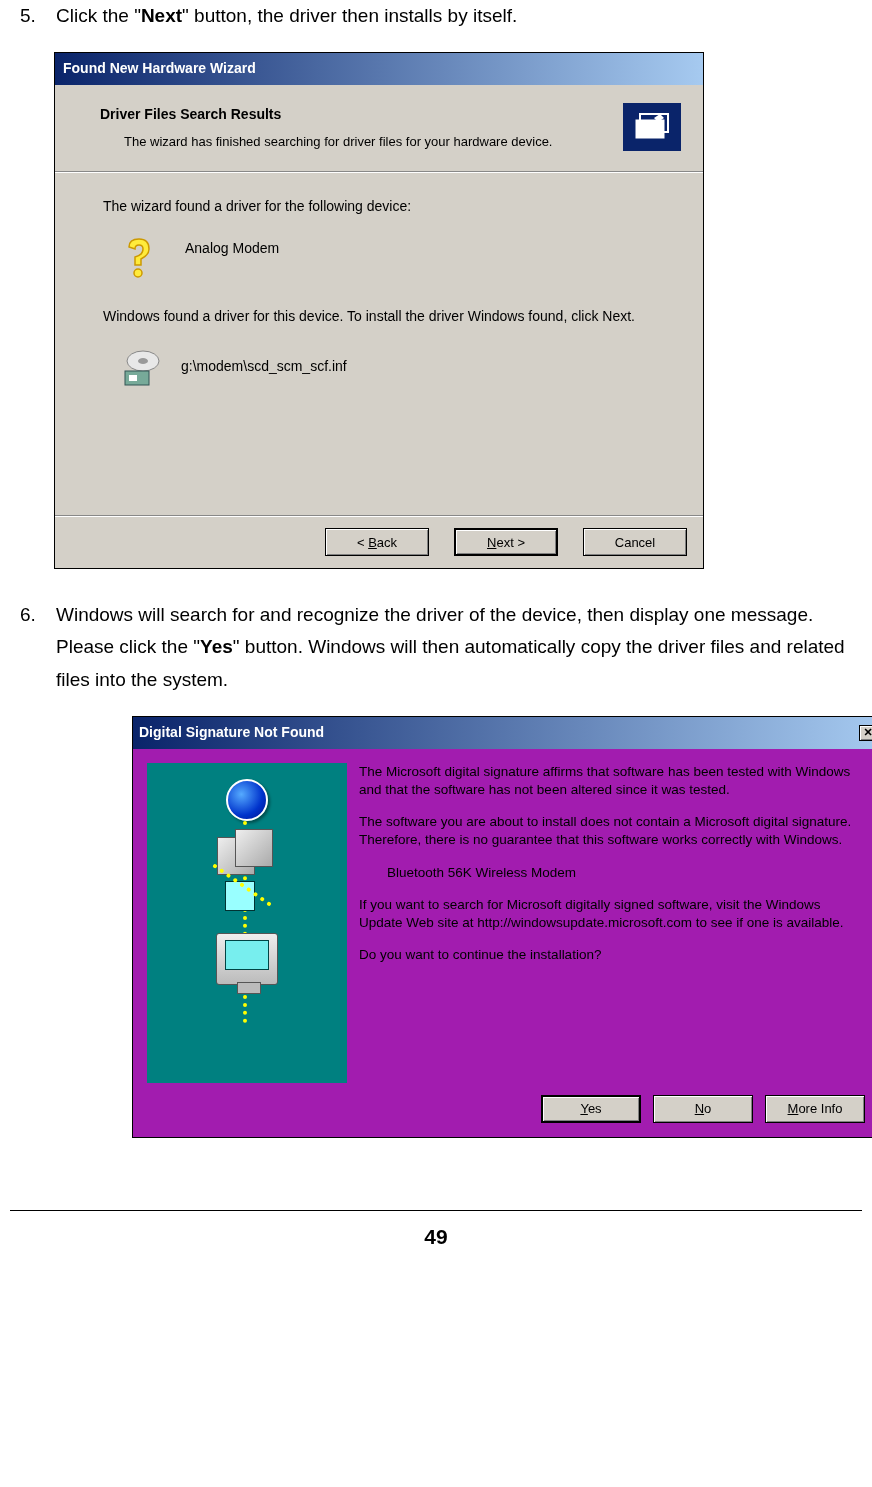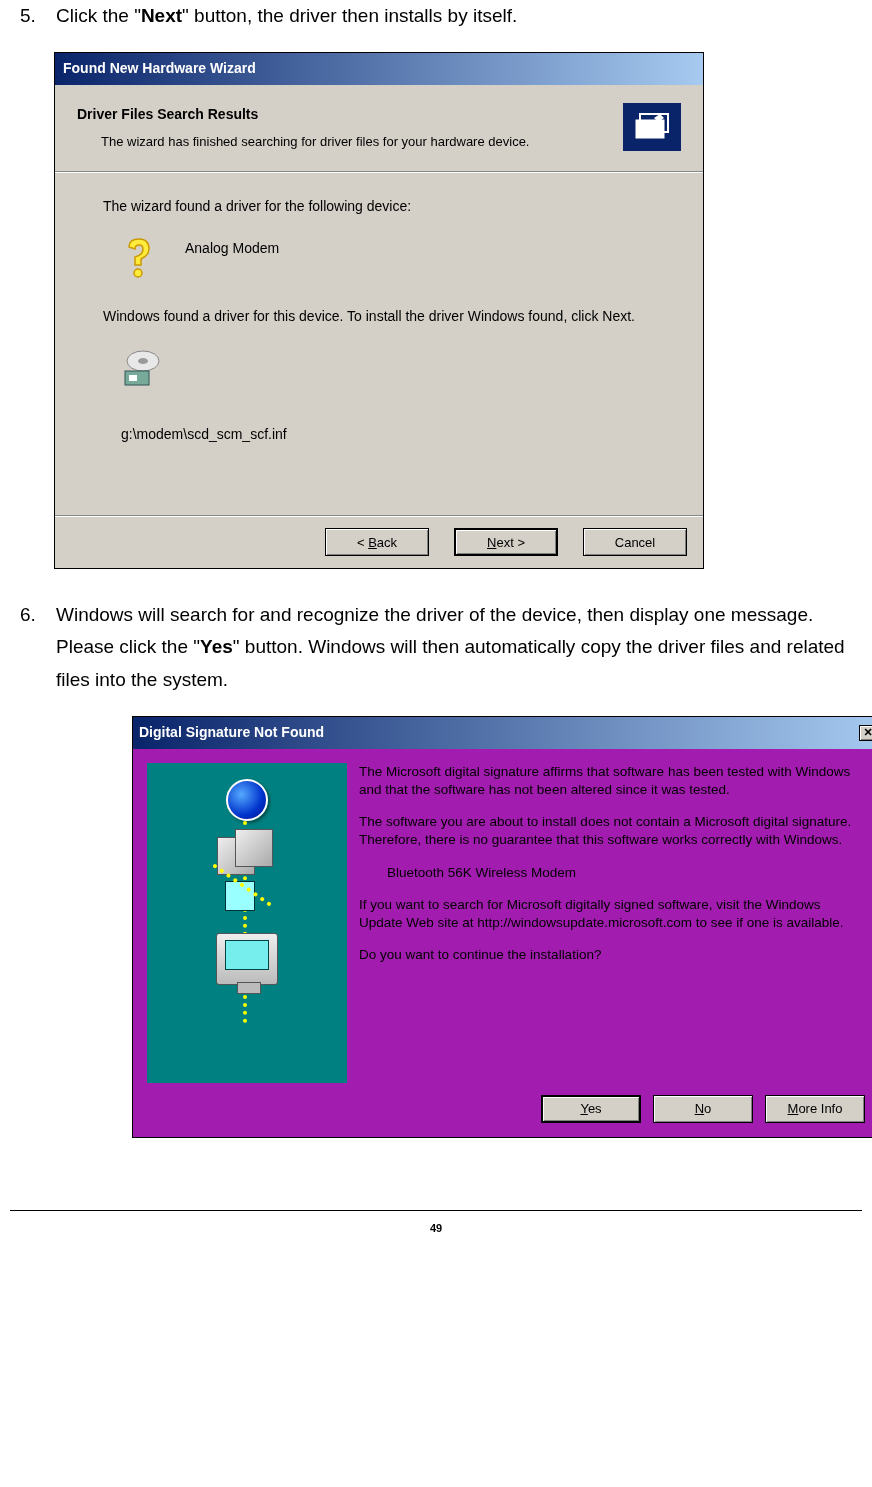--- a/index.html
+++ b/index.html
@@ -38,20 +38,21 @@
       font-weight: bold;
       font-size: 14px;
     }
     .dialog1-body {
       padding: 18px 22px 0 22px;
       position: relative;
       min-height: 430px;
     }
     .dialog1-header {
       display: flex;
+      margin-left: 23px;
     }
     .dialog1-header-text { flex: 1; }
     .dialog1-header-title {
       font-weight: bold;
       font-size: 14px;
       margin-bottom: 4px;
     }
     .dialog1-header-sub {
       font-size: 13px;
       padding-left: 24px;
@@ -78,24 +79,23 @@
       display: flex;
       margin: 18px 0 28px 18px;
       gap: 28px;
     }
     .qmark-icon {
       width: 36px; height: 40px;
       position: relative;
     }
     .cd-row {
       display: flex;
-      align-items: flex-start;
+      align-items: center;
       margin: 18px 0 0 18px;
-      gap: 36px;
-      flex-direction: column;
+      gap: 20px;
     }
     .cd-icon {
       width: 40px; height: 40px;
     }
     .dialog1-buttons {
       border-top: 1px solid #888;
       box-shadow: inset 0 1px 0 #fff;
       padding: 12px 16px;
       display: flex;
       justify-content: flex-end;
@@ -179,21 +179,21 @@
       gap: 12px;
     }
     .dialog2-buttons .win-button { width: 100px; }
     
     .footer {
       border-top: 1.5px solid #000;
       margin: 0 -10px;
       padding-top: 8px;
       text-align: center;
       font-family: Arial;
-      font-size: 11px;
+      font-size: 21px;
       font-weight: bold;
     }
     
     
     .globe { width:42px; height:42px; border-radius:50%; background:radial-gradient(circle at 35% 35%, #5af, #03c 60%, #018); border:2px solid #fff; box-shadow: 2px 2px 3px rgba(0,0,0,.4);}
     .docs { width:60px; height:48px; position:relative; }
     .docs::before, .docs::after { content:''; position:absolute; width:36px; height:36px; background:linear-gradient(135deg,#eee,#aaa); border:1px solid #555; }
     .docs::before { left:0; top:8px; }
     .docs::after { left:18px; top:0; }
     .floppy { position:absolute; left:8px; top:52px; width:30px; height:30px; background:#9ff; border:1px solid #033;}

